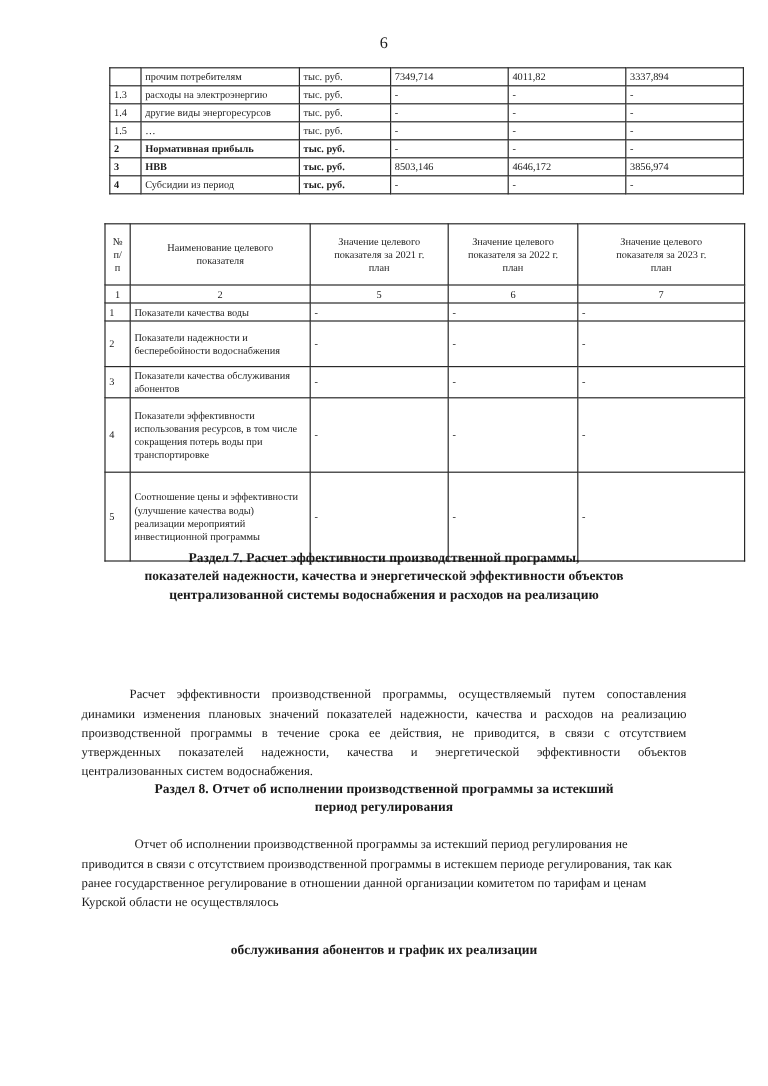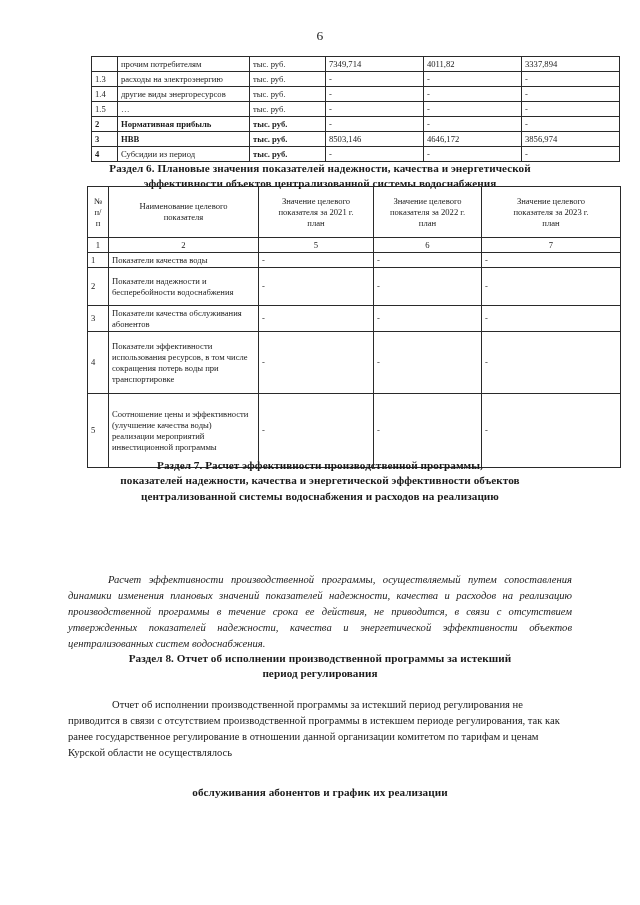--- a/index.html
+++ b/index.html
@@ -103,21 +103,21 @@
 
   
   .body-para {
     position: absolute;
     font-size: 10.6px;
     line-height: 1.52;
     text-align: justify;
     text-indent: 40px;
     color: #1b1b1b;
   }
-  #para-7 { left: 68px; top: 572px; width: 504px; text-align: justify; font-style: italic; }
+  #para-7 { left: 68px; top: 572px; width: 504px; text-align: justify; }
   #para-8 { left: 68px; top: 697px; width: 504px; text-align: left; text-indent: 44px; }
 </style>
 </head>
 <body>
 
 <div class="page">
 
   <div class="page-number">6</div>
 
   <div class="table-one-wrap">
@@ -184,24 +184,20 @@
           <td class="c-left">Субсидии из период</td>
           <td class="c-center bold">тыс. руб.</td>
           <td class="c-center">-</td>
           <td class="c-center">-</td>
           <td class="c-center">-</td>
         </tr>
       </tbody>
     </table>
   </div>
 
-  <div class="section-heading" id="heading-6">
-    <span class="ln">Раздел 6. Плановые значения показателей надежности, качества и энергетической</span>
-    <span class="ln">эффективности объектов централизованной системы водоснабжения</span>
-  </div>
 
   <div class="table-two-wrap">
     <table class="table-two">
       <colgroup>
         <col class="t2-num">
           <col class="t2-name">
         <col class="t2-val">
           <col class="t2-val3">
           <col class="t2-val4">
       </colgroup>

